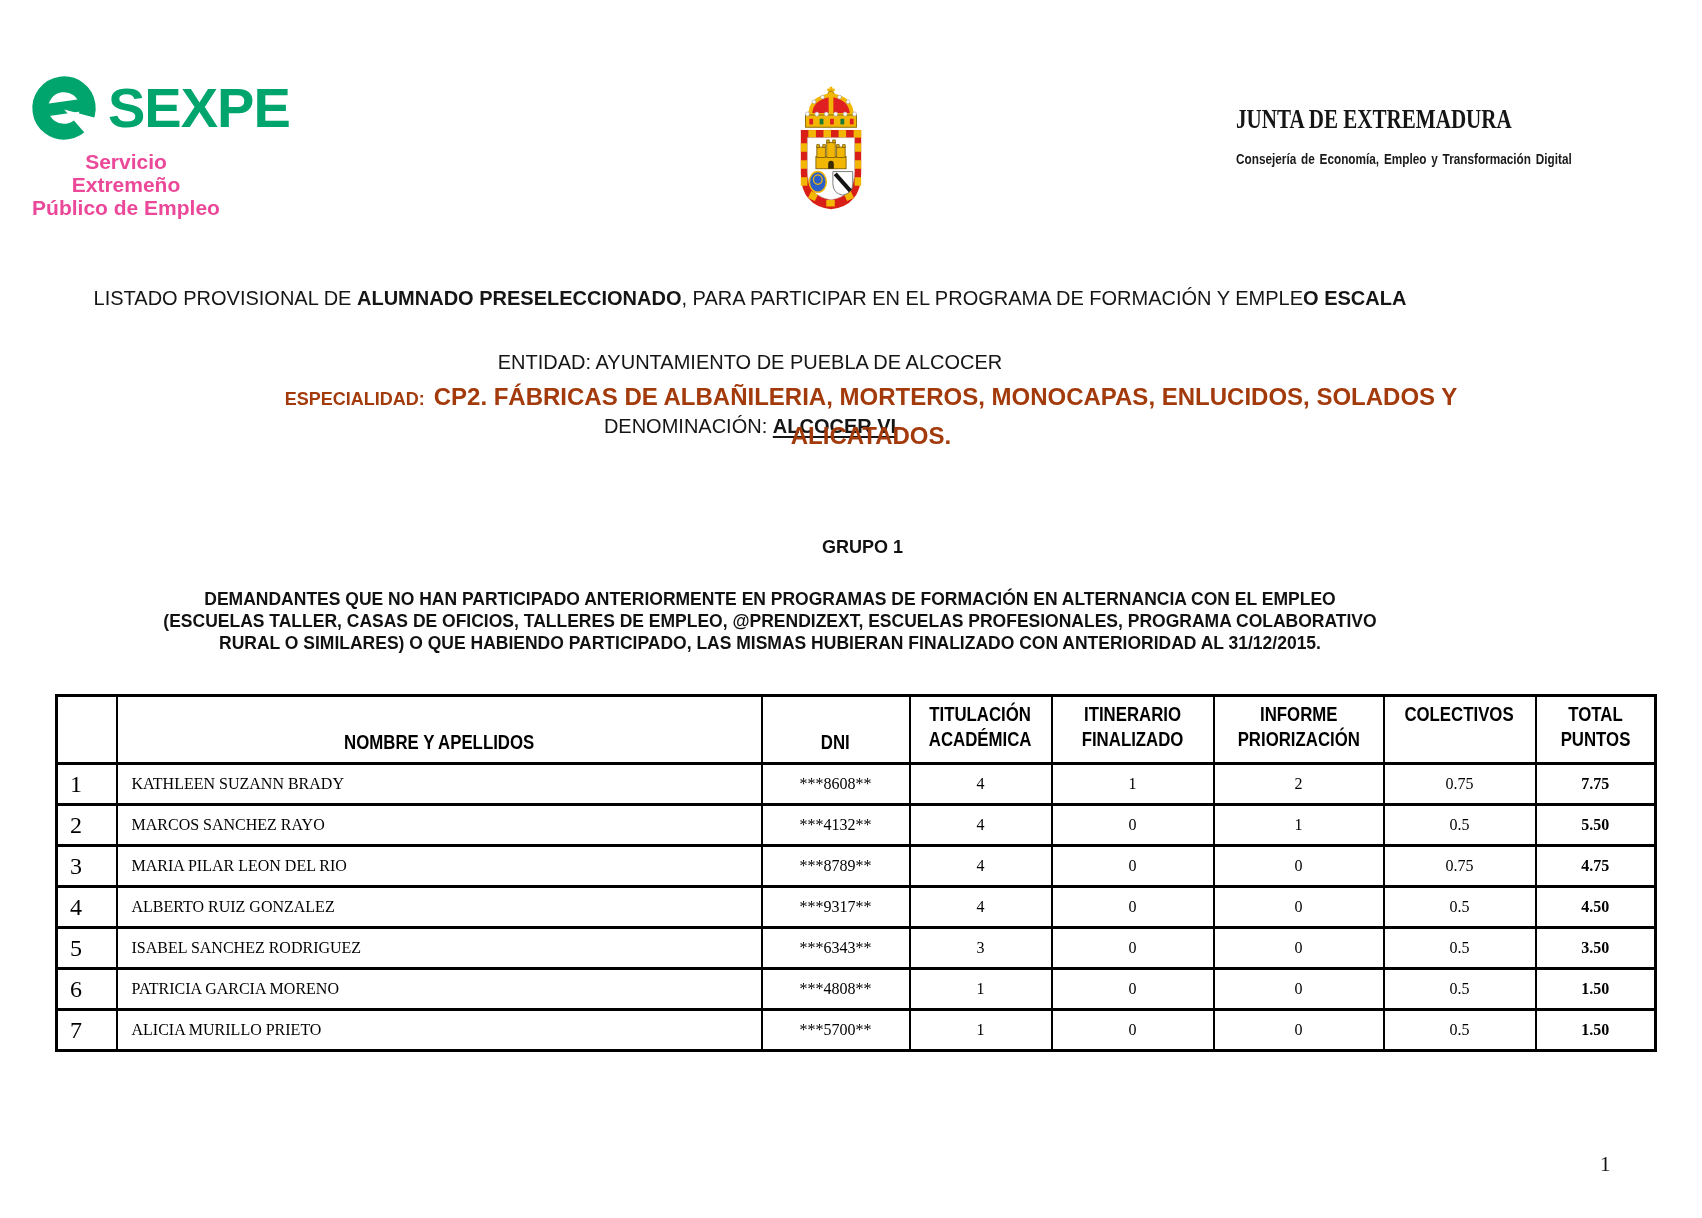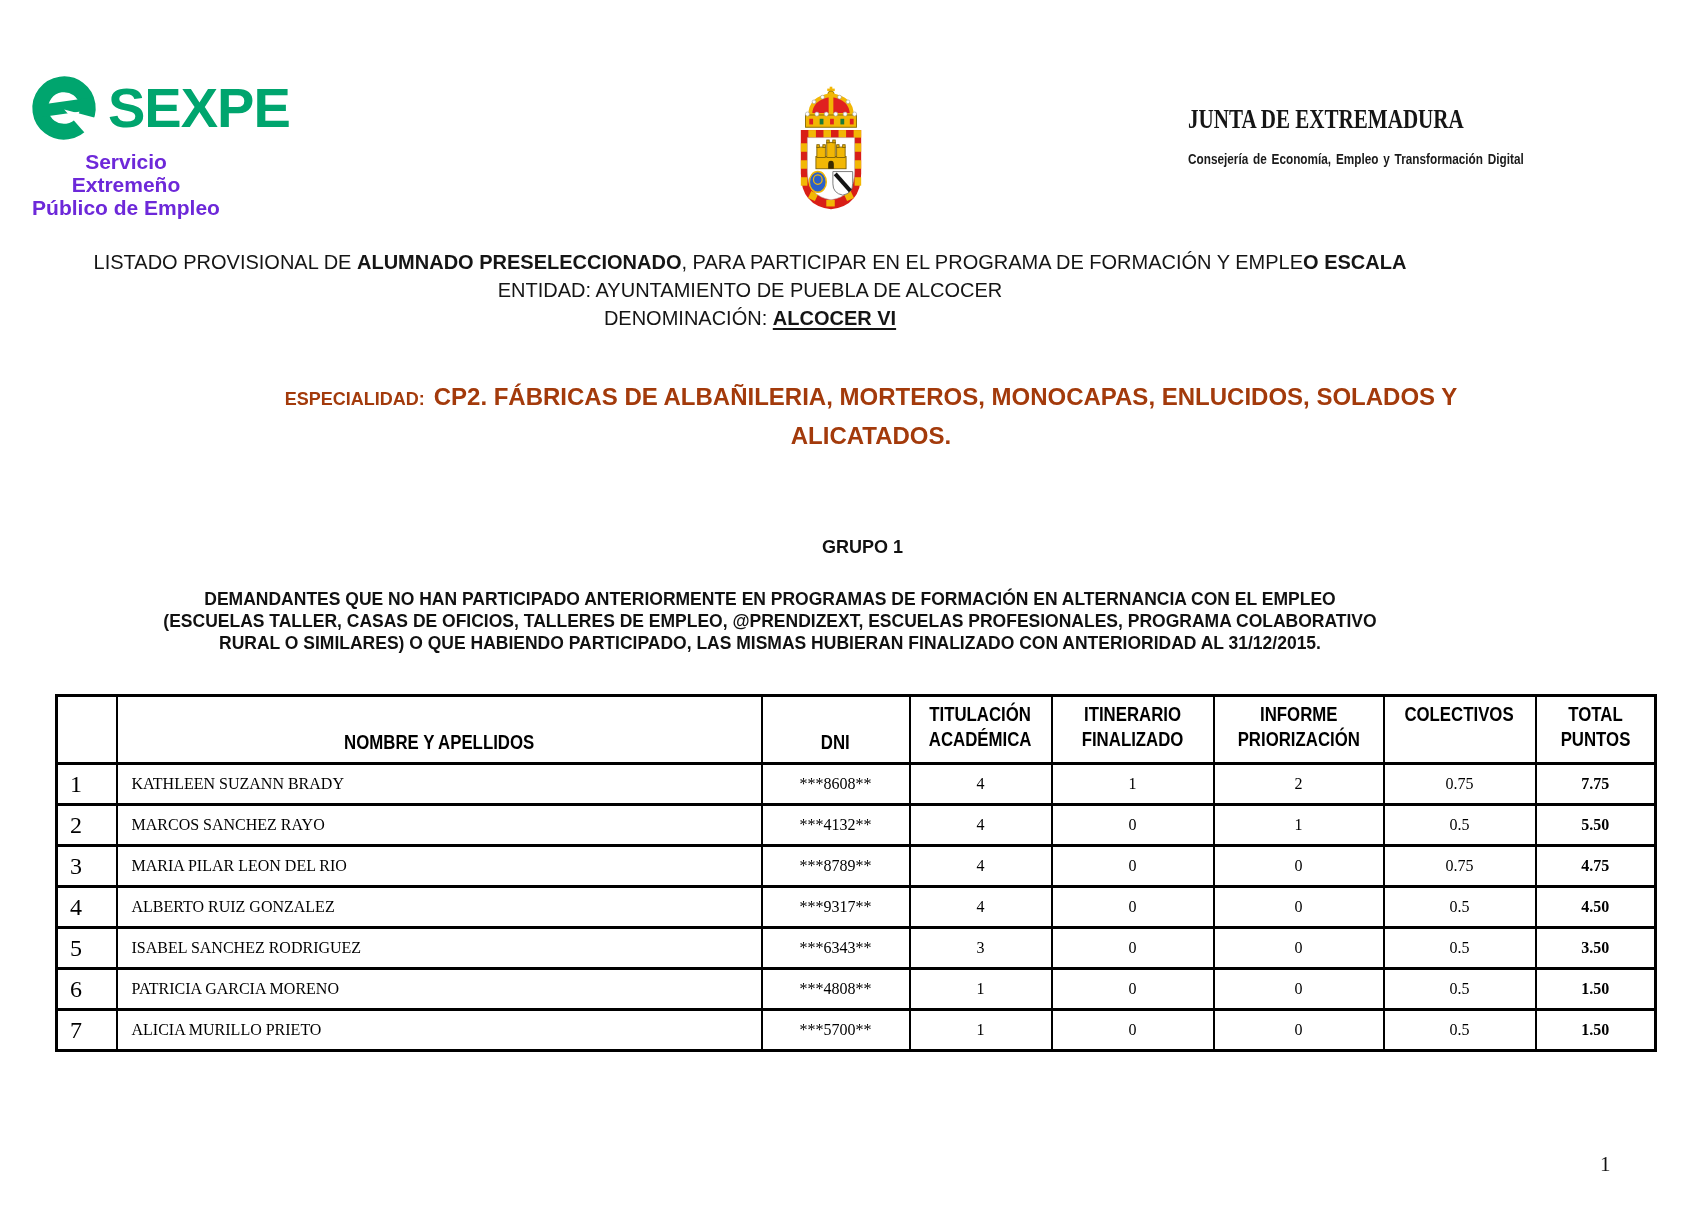--- a/index.html
+++ b/index.html
@@ -3,36 +3,36 @@
 <meta charset="utf-8">
 <style>
   html,body{margin:0;padding:0;background:#fff;}
   .page{position:relative;width:1702px;height:1218px;background:#fff;overflow:hidden;
         font-family:"Liberation Sans",sans-serif;color:#111;}
 
   
   .sexpe{position:absolute;left:28px;top:72px;}
   .sexpe-row{display:flex;align-items:center;gap:8px;}
   .sexpe-name{color:#00A56E;font-weight:bold;font-size:56px;letter-spacing:-1px;line-height:1;}
-  .sexpe-sub{color:#6d28d9;font-weight:bold;font-size:21px;line-height:23px;margin-top:6px;
+  .sexpe-sub{color:#ec4899;font-weight:bold;font-size:21px;line-height:23px;margin-top:6px;
              text-align:center;width:196px;}
 
   
-  .junta{position:absolute;left:1188px;top:104px;width:320px;}
+  .junta{position:absolute;left:1236px;top:104px;width:320px;}
   .junta-title{font-family:"Liberation Serif",serif;font-size:27px;font-weight:bold;color:#151515;
                transform:scaleX(0.78);transform-origin:left center;white-space:nowrap;}
   .junta-sub{font-size:15.5px;font-weight:bold;color:#1a1a1a;margin-top:15px;word-spacing:2px;
              transform:scaleX(0.76);transform-origin:left center;white-space:nowrap;}
 
   .coat{position:absolute;left:798px;top:84px;}
 
   
   .title-block{position:absolute;left:20px;top:248px;width:1460px;text-align:center;
                font-size:20px;line-height:28px;color:#151515;}
-  .title-line{white-space:nowrap;}
+  .title-line{white-space:nowrap;margin-top:36px;}
   .u{text-decoration:underline;text-decoration-thickness:2px;text-underline-offset:3px;}
 
   
   .espec{position:absolute;left:46px;top:379px;width:1650px;text-align:center;
          color:#A33A0B;font-weight:bold;line-height:36px;}
   .espec-line{white-space:nowrap;}
   .espec-label{font-size:18px;margin-right:9px;}
   .espec-main{font-size:24px;}
 
   

